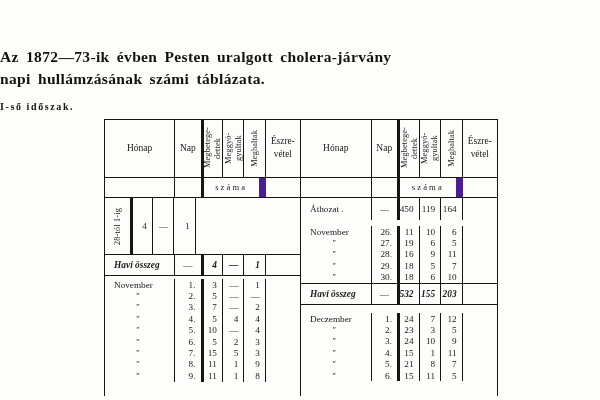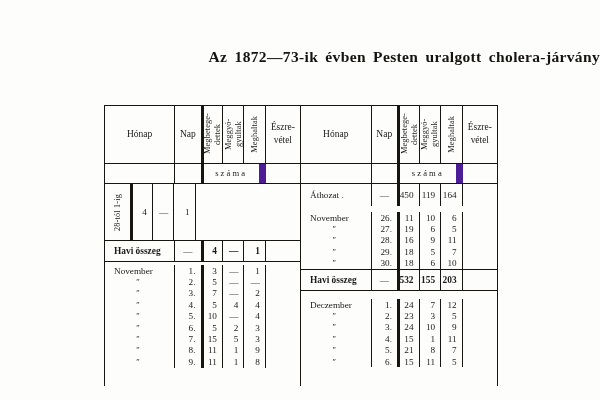--- a/index.html
+++ b/index.html
@@ -15,21 +15,21 @@
     overflow: hidden;
     position: relative;
   }
 
   
   .title-block {
     position: absolute;
     top: 46px;
     left: 0;
     width: 600px;
-    text-align: right;
+    text-align: left;
   }
   .title-line {
     font-family: "Liberation Serif", serif;
     font-weight: bold;
     font-size: 15.5px;
     letter-spacing: 0.35px;
     word-spacing: 3px;
     color: #15130f;
     line-height: 22px;
     white-space: nowrap;
@@ -40,21 +40,21 @@
     font-weight: bold;
     font-size: 10px;
     letter-spacing: 1.6px;
     color: #15130f;
   }
 
   
   .table-frame {
     position: absolute;
     left: 104px;
-    top: 105px;
+    top: 119px;
     width: 394px;
     height: 281px;
     border: 1.4px solid #17150f;
     border-bottom: none;
     box-sizing: border-box;
     display: flex;
     background: #fdfdfc;
   }
   .half {
     width: 50%;
@@ -161,21 +161,21 @@
     font-size: 9.2px;
     border-right: 1px solid #17150f;
     overflow: hidden;
     padding: 0 3px;
   }
   .dc:last-child { border-right: none; }
   .dc.dbl-left { border-left: 2.6px double #17150f; }
   .dc.ctr { justify-content: center; }
   .dc.rgt { justify-content: flex-end; padding-right: 5px; }
   .dc.lft { justify-content: flex-start; padding-left: 9px; }
-  .dc.bold { font-weight: bold; font-size: 9.4px; }
+  .dc.bold { font-weight: bold; font-size: 9.4px; font-style: italic; }
   .ditto { font-size: 8.5px; letter-spacing: 0; }
 
   .vday {
     writing-mode: vertical-rl;
     transform: rotate(180deg);
     font-size: 8.2px;
     letter-spacing: 0.2px;
   }
 
   .fade-bottom {
@@ -184,20 +184,22 @@
     width: 600px; height: 4px;
     background: #fdfdfc;
     pointer-events: none;
   }
 </style>
 </head>
 <body>
 
 <div class="title-block">
   <div class="title-line">Az 1872—73-ik évben Pesten uralgott cholera-járvány</div>
+  <div class="title-line">napi hullámzásának számi táblázata.</div>
+  <div class="subtitle">I-ső időszak.</div>
 </div>
 
 <div class="table-frame">
 
   <div class="half left">
 
     <div class="hdr">
       <div class="hdr-top">
         <div class="hc c-month">Hónap</div>
         <div class="hc c-day">Nap</div>

